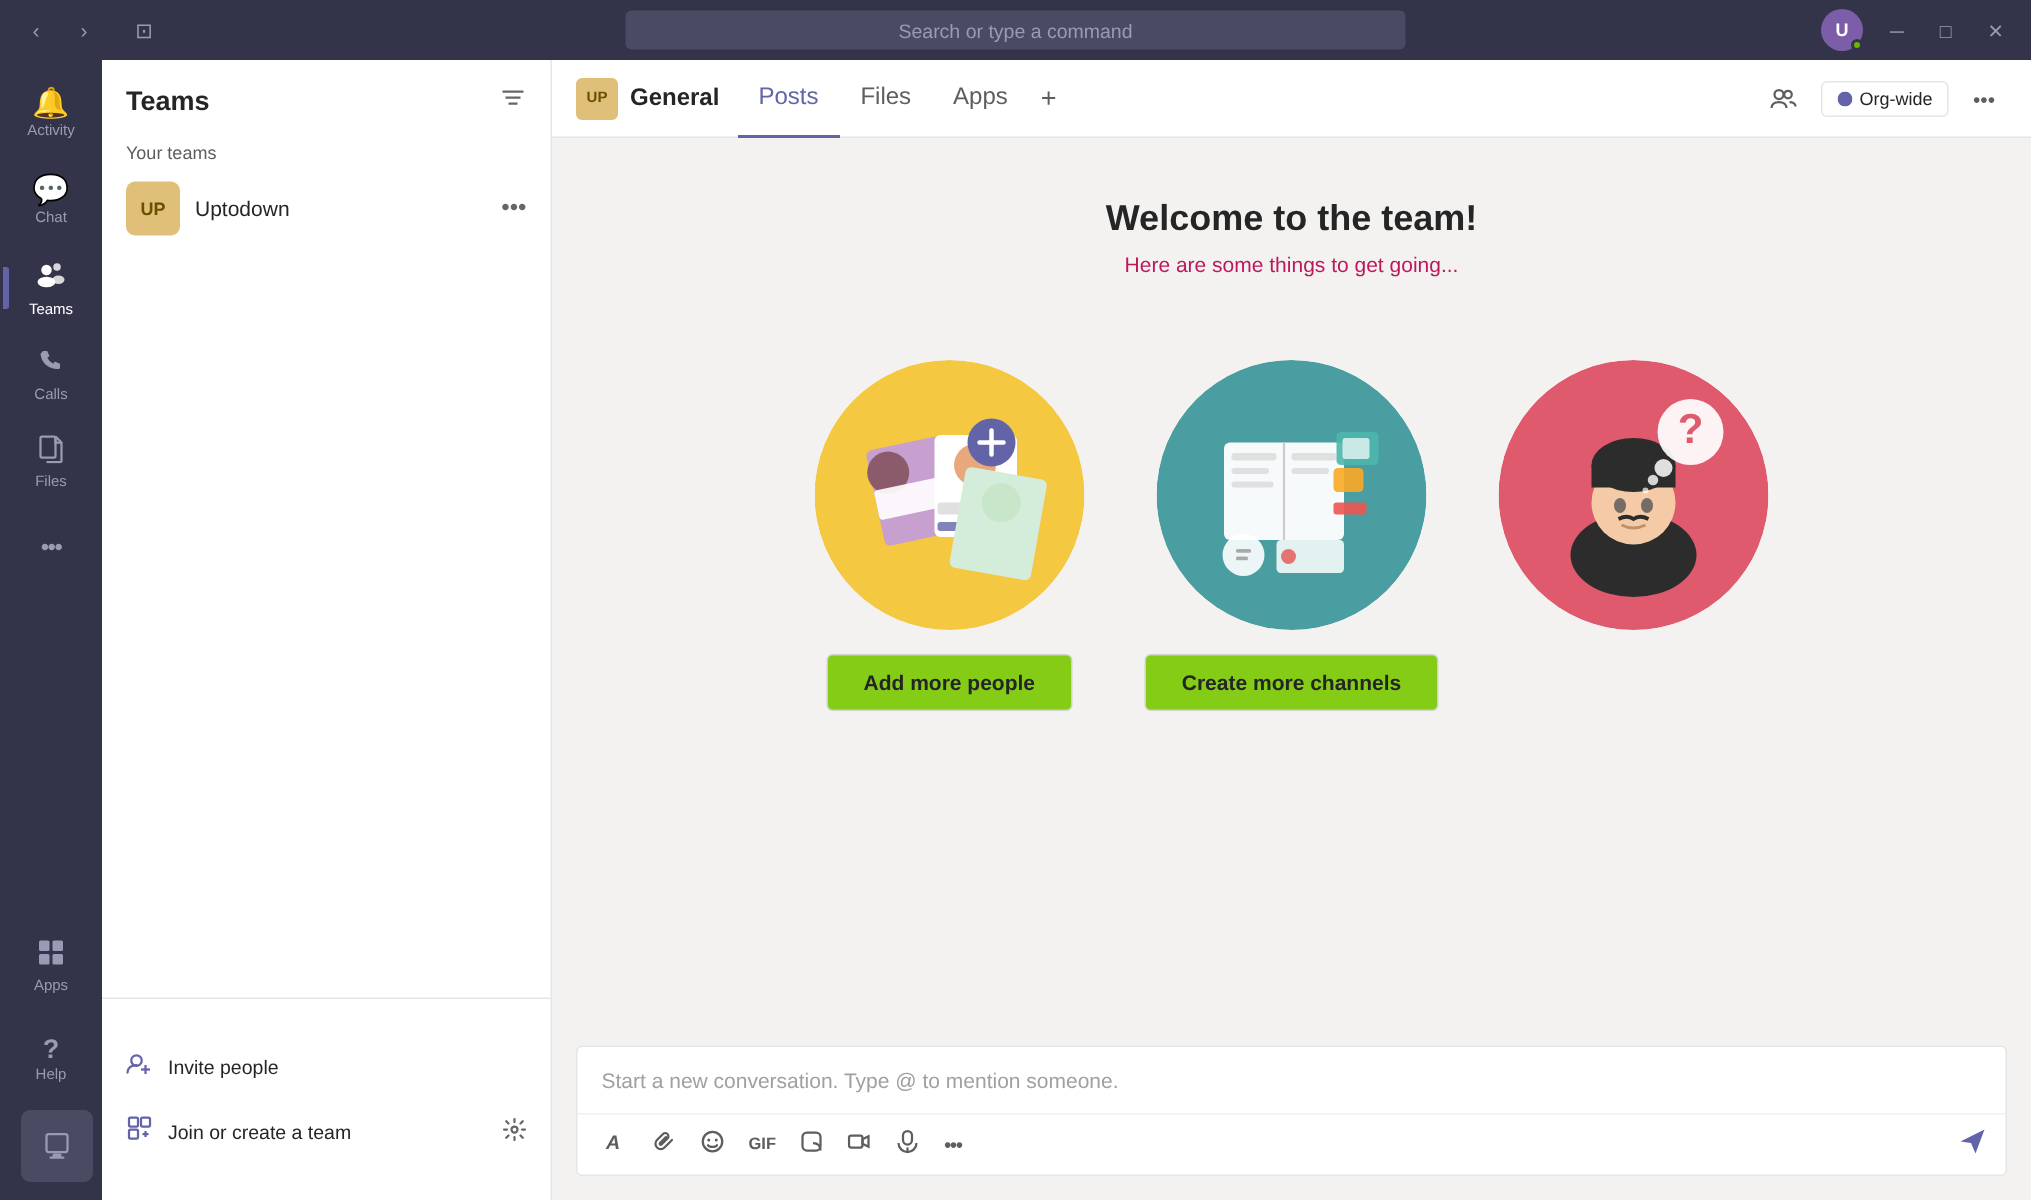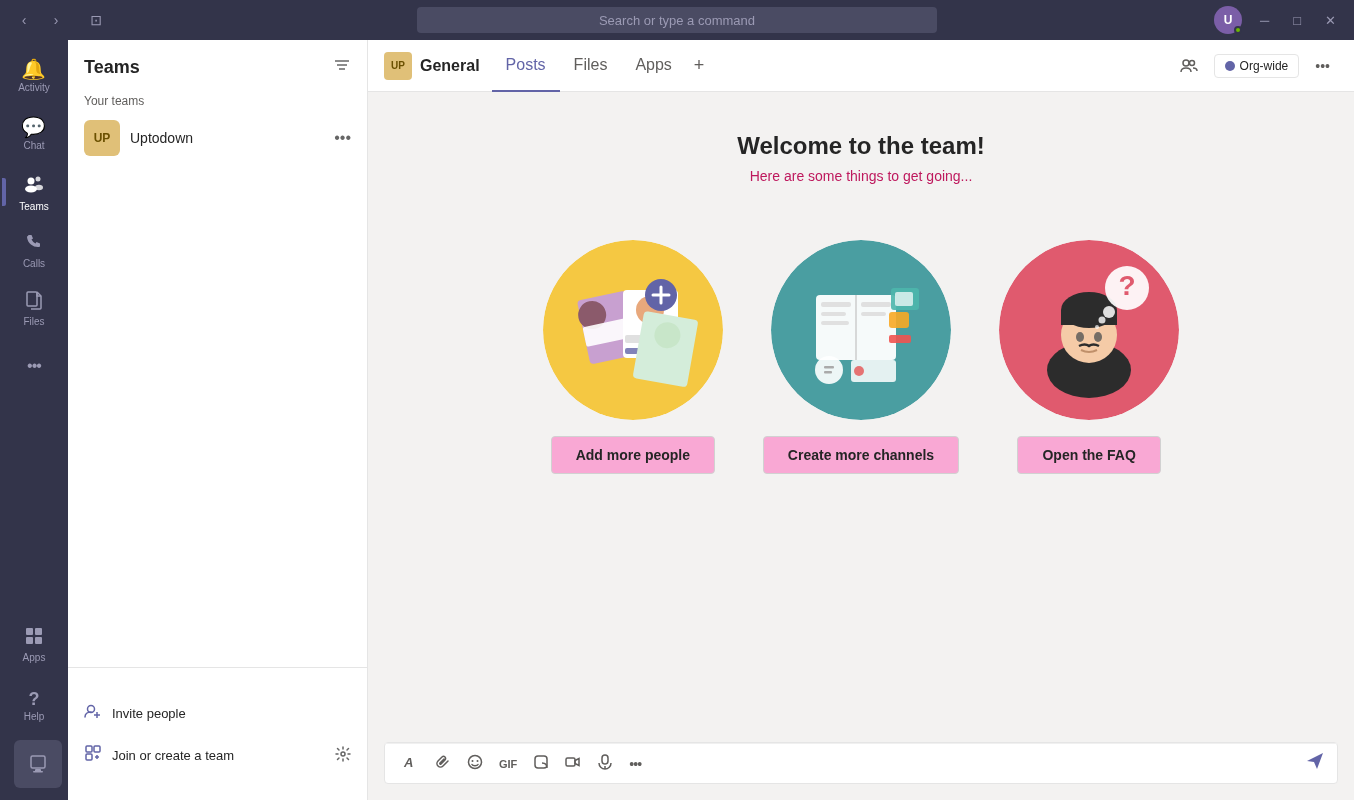--- a/index.html
+++ b/index.html
@@ -139,21 +139,21 @@
       justify-content: flex-start; padding: 40px 20px 20px 20px; overflow-y: auto;
     }
     .welcome-title { font-size: 24px; font-weight: 700; color: #252525; margin-bottom: 8px; }
     .welcome-subtitle { font-size: 14px; color: #be185d; margin-bottom: 56px; }
 
     
     .cards-row { display: flex; gap: 40px; margin-bottom: 32px; }
     .card { display: flex; flex-direction: column; align-items: center; gap: 16px; }
     .card-image { width: 180px; height: 180px; border-radius: 50%; display: flex; align-items: center; justify-content: center; overflow: hidden; }
     .card-btn {
-      border: 1px solid #d1d1d1; background: #f9a8d4; border-radius: 4px;
+      border: 1px solid #d1d1d1; background: #84cc16; border-radius: 4px;
       padding: 10px 24px; font-size: 14px; font-weight: 600; color: #252525; cursor: pointer;
       white-space: nowrap;
     }
 
     
     .chat-input-area {
       background: #fff; margin: 0 16px 16px 16px; border-radius: 4px;
       border: 1px solid #e5e5e5; display: flex; flex-direction: column;
     }
     .chat-input-box {
@@ -422,26 +422,28 @@
 
             <path d="M80 106 Q86 103 90 106 Q94 103 100 106" stroke="#2c2c2c" stroke-width="2.5" fill="none"></path>
 
             <circle cx="128" cy="48" r="22" fill="white" opacity="0.92"></circle>
             <text x="128" y="55" text-anchor="middle" font-size="28" font-weight="700" fill="#e05a6e">?</text>
             <circle cx="110" cy="72" r="6" fill="white" opacity="0.85"></circle>
             <circle cx="103" cy="80" r="3.5" fill="white" opacity="0.8"></circle>
             <circle cx="98" cy="87" r="2" fill="white" opacity="0.7"></circle>
           </svg>
         </div>
-        <button class="card-btn">Open the FAQ</button>
       </div>
     </div>
   </div>
 
   <div class="chat-input-area">
+    <div class="chat-input-box">
+      <span style="color:#a0a0a0; font-size:14px;">Start a new conversation. Type @ to mention someone.</span>
+    </div>
     <div class="chat-toolbar">
       <button class="chat-tool-btn">
         <svg width="16" height="16" viewBox="0 0 16 16" fill="none">
           <text x="1" y="13" font-size="13" fill="#605e5c" font-style="italic" font-weight="bold">A</text>
         </svg>
       </button>
       <button class="chat-tool-btn">
         <svg width="16" height="16" viewBox="0 0 16 16" fill="none">
           <path d="M13 7l-5 5a3.5 3.5 0 01-5-5L7 3a2 2 0 013 3L6 10a0.5 0.5 0 01-1-1l4-4" stroke="#605e5c" stroke-width="1.5" fill="none" stroke-linecap="round"></path>
         </svg>

